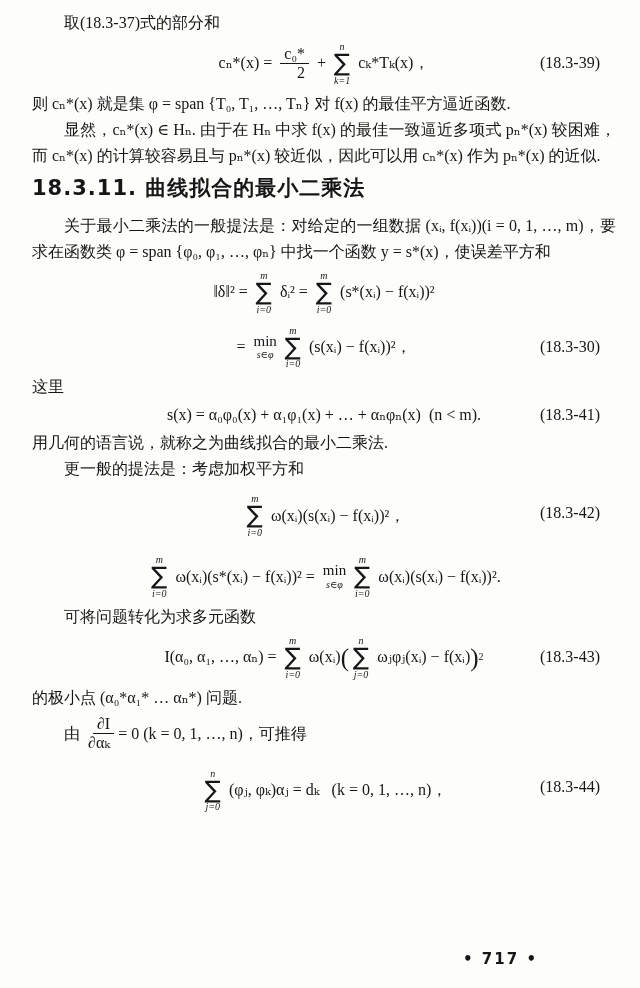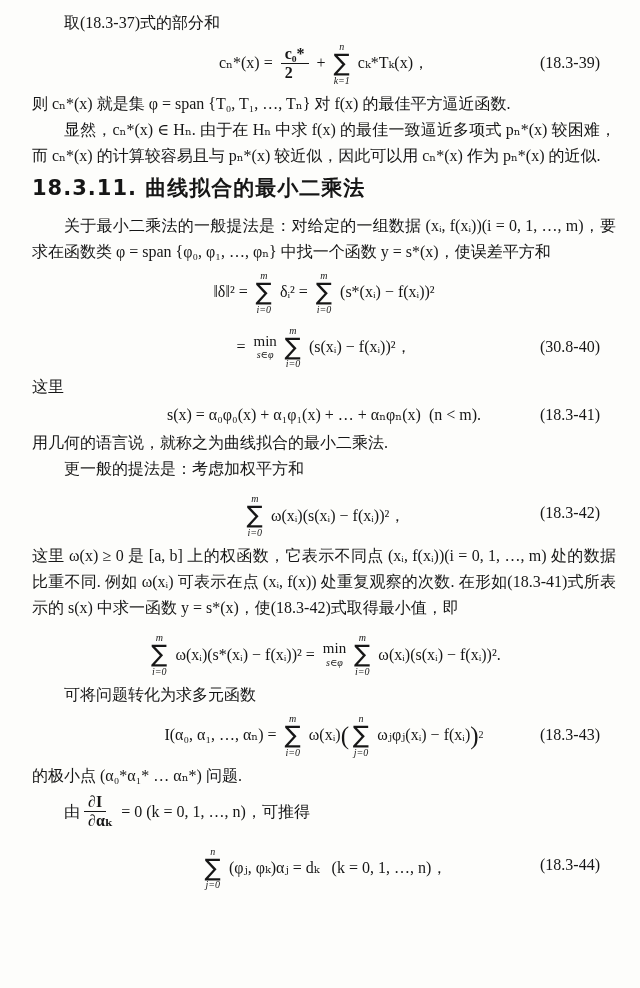--- a/index.html
+++ b/index.html
@@ -26,21 +26,21 @@
   .formula-line{
     display:flex;align-items:center;justify-content:flex-start;
     padding-left:2em;margin:4px 0;line-height:1.2;
   }
   .sum{display:inline-flex;flex-direction:column;align-items:center;line-height:1;margin:0 4px;}
   .sum .lim{font-size:10px;font-style:italic;line-height:1.1;}
   .sum .sig{font-size:24px;line-height:.95;font-family:"DejaVu Sans",sans-serif;}
   .minop{display:inline-flex;flex-direction:column;align-items:center;line-height:1;margin:0 4px;}
   .minop .word{font-size:15px;line-height:1.05;}
   .minop .lim{font-size:10px;font-style:italic;line-height:1.1;text-align:center;}
-  .frac{display:inline-flex;flex-direction:column;align-items:flex-start;line-height:1.15;margin:0 4px;vertical-align:middle;font-weight:bold;}
+  .frac{display:inline-flex;flex-direction:column;align-items:flex-end;line-height:1.15;margin:0 4px;vertical-align:middle;}
   .frac .top{border-bottom:1.3px solid #161616;padding:0 4px;}
   .frac .bot{padding:0 4px;}
   .big{font-size:25px;line-height:1;font-weight:400;}
   sup{font-size:10px;}
   .footer{
     margin-top:auto;text-align:right;padding:0 78px 20px 0;
     font-weight:bold;font-size:15px;letter-spacing:2px;
     font-family:"DejaVu Sans","Liberation Sans",sans-serif;
   }
 </style>
@@ -102,21 +102,21 @@
           <span class="word">min</span>
           <span class="lim">s∈φ</span>
         </span>
         <span class="sum">
           <span class="lim">m</span>
           <span class="sig">∑</span>
           <span class="lim">i=0</span>
         </span>
         <span class="txt"> (s(xᵢ) − f(xᵢ))²，</span>
       </span>
-    <span class="eqnum">(30.8-40)</span>
+    <span class="eqnum">(18.3-30)</span>
   </div>
 
   <p>这里</p>
 
   <div class="eqrow">
     <span class="formula">
         <span class="txt">s(x) = α₀φ₀(x) + α₁φ₁(x) + … + αₙφₙ(x)  (n &lt; m).</span>
       </span>
     <span class="eqnum">(18.3-41)</span>
   </div>
@@ -130,21 +130,20 @@
         <span class="sum">
           <span class="lim">m</span>
           <span class="sig">∑</span>
           <span class="lim">i=0</span>
         </span>
         <span class="txt"> ω(xᵢ)(s(xᵢ) − f(xᵢ))²，</span>
       </span>
     <span class="eqnum">(18.3-42)</span>
   </div>
 
-  <p class="just">这里 ω(x) ≥ 0 是 [a, b] 上的权函数，它表示不同点 (xᵢ, f(xᵢ))(i = 0, 1, …, m) 处的数据比重不同. 例如 ω(xᵢ) 可表示在点 (xᵢ, f(x)) 处重复观察的次数. 在形如(18.3-41)式所表示的 s(x) 中求一函数 y = s*(x)，使(18.3-42)式取得最小值，即</p>
 
   <div class="eqrow">
     <span class="formula">
         <span class="sum">
           <span class="lim">m</span>
           <span class="sig">∑</span>
           <span class="lim">i=0</span>
         </span>
         <span class="txt"> ω(xᵢ)(s*(xᵢ) − f(xᵢ))² = </span>
         <span class="minop">
@@ -201,14 +200,15 @@
           <span class="lim">n</span>
           <span class="sig">∑</span>
           <span class="lim">j=0</span>
         </span>
         <span class="txt"> (φⱼ, φₖ)αⱼ = dₖ   (k = 0, 1, …, n)，</span>
       </span>
     <span class="eqnum">(18.3-44)</span>
   </div>
 
 
+  <div class="footer">• 717 •</div>
 
 </div>
 
 </body></html>

